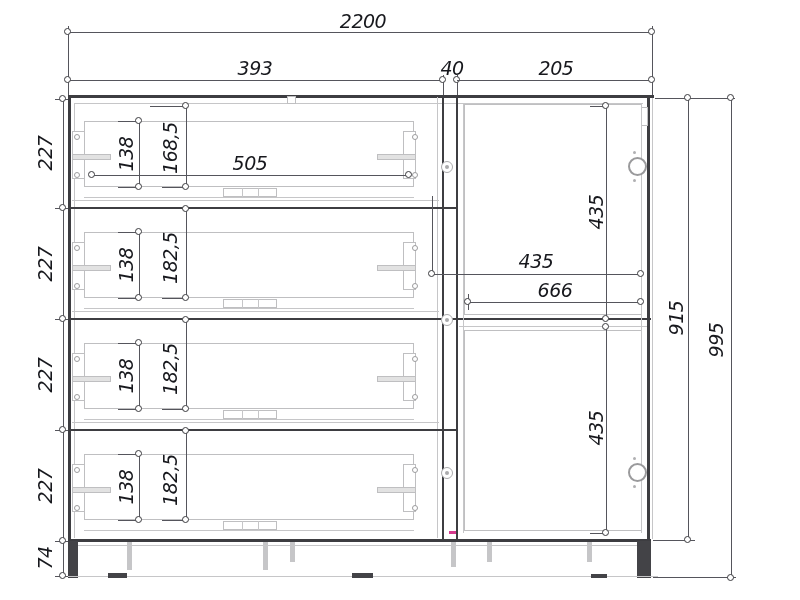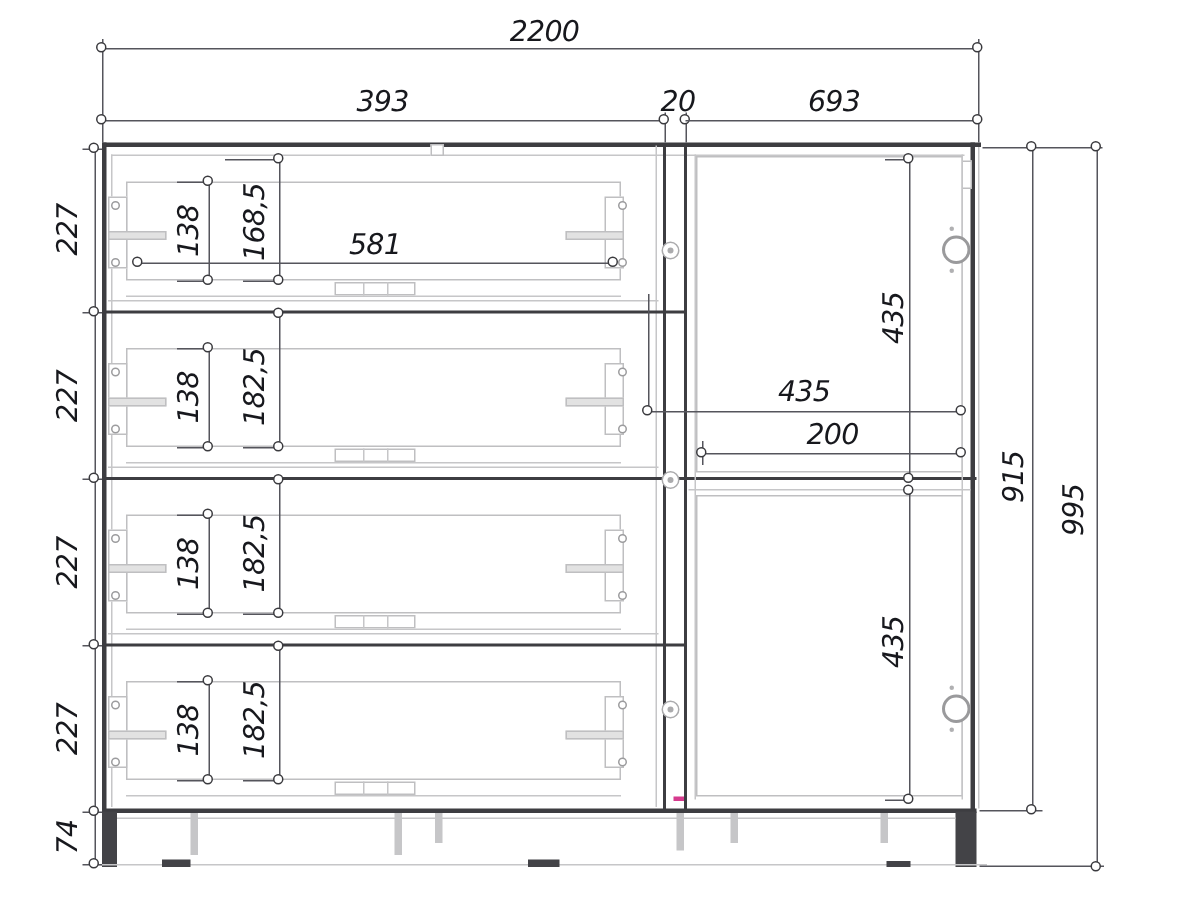--- a/index.html
+++ b/index.html
@@ -149,24 +149,24 @@
   <div class="dim" style="left:457px;top:75px;width:1px;height:20px"></div>
   <div class="dim" style="left:68px;top:32px;width:585px;height:1px"></div>
   <i class="circ" style="left:68px;top:32px"></i>
   <i class="circ" style="left:652px;top:32px"></i>
   <div class="lbl" style="left:328px;top:10px">2200</div>
   <div class="dim" style="left:68px;top:80px;width:376px;height:1px"></div>
   <i class="circ" style="left:68px;top:80px"></i>
   <i class="circ" style="left:443px;top:80px"></i>
   <div class="lbl" style="left:220px;top:57px">393</div>
   <i class="circ" style="left:457px;top:80px"></i>
-  <div class="lbl" style="left:417px;top:57px">20</div>
+  <div class="lbl" style="left:417px;top:57px">40</div>
   <div class="dim" style="left:457px;top:80px;width:196px;height:1px"></div>
   <i class="circ" style="left:652px;top:80px"></i>
-  <div class="lbl" style="left:521px;top:57px">693</div>
+  <div class="lbl" style="left:521px;top:57px">205</div>
 
   <div class="dim" style="left:63px;top:99px;width:1px;height:477px"></div>
   <div class="dim" style="left:55px;top:99px;width:13px;height:1px"></div>
   <div class="dim" style="left:55px;top:208px;width:13px;height:1px"></div>
   <div class="dim" style="left:55px;top:319px;width:13px;height:1px"></div>
   <div class="dim" style="left:55px;top:430px;width:13px;height:1px"></div>
   <div class="dim" style="left:55px;top:541px;width:13px;height:1px"></div>
   <div class="dim" style="left:55px;top:576px;width:13px;height:1px"></div>
   <i class="circ" style="left:63px;top:99px"></i>
   <i class="circ" style="left:63px;top:208px"></i>
@@ -188,21 +188,21 @@
   <div class="lblv" style="left:91px;top:143px">138</div>
   <div class="dim" style="left:186px;top:106px;width:1px;height:81px"></div>
   <div class="dim" style="left:150px;top:106px;width:36px;height:1px"></div>
   <div class="dim" style="left:162px;top:187px;width:24px;height:1px"></div>
   <i class="circ" style="left:186px;top:106px"></i>
   <i class="circ" style="left:186px;top:187px"></i>
   <div class="lblv" style="left:135px;top:137px">168,5</div>
   <div class="dim" style="left:92px;top:175px;width:317px;height:1px"></div>
   <i class="circ" style="left:92px;top:175px"></i>
   <i class="circ" style="left:409px;top:175px"></i>
-  <div class="lbl" style="left:215px;top:152px">581</div>
+  <div class="lbl" style="left:215px;top:152px">505</div>
 
   <div class="dim" style="left:139px;top:232px;width:1px;height:66px"></div>
   <div class="dim" style="left:118px;top:232px;width:21px;height:1px"></div>
   <div class="dim" style="left:118px;top:298px;width:21px;height:1px"></div>
   <i class="circ" style="left:139px;top:232px"></i>
   <i class="circ" style="left:139px;top:298px"></i>
   <div class="lblv" style="left:91px;top:254px">138</div>
   <div class="dim" style="left:186px;top:209px;width:1px;height:89px"></div>
   <div class="dim" style="left:162px;top:298px;width:24px;height:1px"></div>
   <i class="circ" style="left:186px;top:209px"></i>
@@ -245,21 +245,21 @@
   <div class="lblv" style="left:561px;top:417px">435</div>
   <div class="dim" style="left:432px;top:196px;width:1px;height:78px"></div>
   <div class="dim" style="left:432px;top:274px;width:209px;height:1px"></div>
   <i class="circ" style="left:432px;top:274px"></i>
   <i class="circ" style="left:641px;top:274px"></i>
   <div class="lbl" style="left:501px;top:250px">435</div>
   <div class="dim" style="left:468px;top:294px;width:1px;height:16px"></div>
   <div class="dim" style="left:468px;top:302px;width:173px;height:1px"></div>
   <i class="circ" style="left:468px;top:302px"></i>
   <i class="circ" style="left:641px;top:302px"></i>
-  <div class="lbl" style="left:520px;top:279px">200</div>
+  <div class="lbl" style="left:520px;top:279px">666</div>
 
   <div class="dim" style="left:655px;top:98px;width:80px;height:1px"></div>
   <div class="dim" style="left:653px;top:540px;width:42px;height:1px"></div>
   <div class="dim" style="left:653px;top:577px;width:83px;height:1px"></div>
   <div class="dim" style="left:688px;top:98px;width:1px;height:442px"></div>
   <i class="circ" style="left:688px;top:98px"></i>
   <i class="circ" style="left:688px;top:540px"></i>
   <div class="lblv" style="left:641px;top:307px">915</div>
   <div class="dim" style="left:731px;top:98px;width:1px;height:480px"></div>
   <i class="circ" style="left:731px;top:98px"></i>

